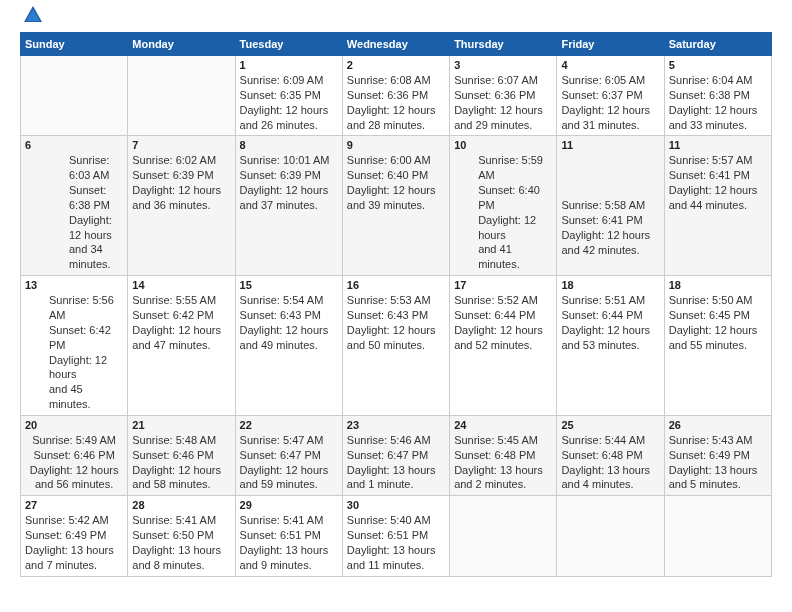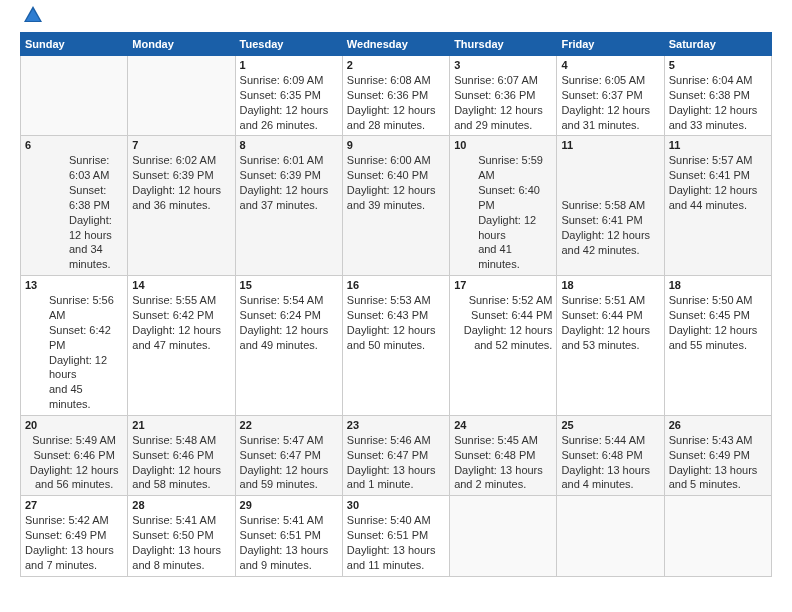--- a/index.html
+++ b/index.html
@@ -187,21 +187,21 @@
           </td>
           <td>
             <span class="day-num">7</span>
             <div class="day-info" style="white-space: pre-line;">Sunrise: 6:02 AM
 Sunset: 6:39 PM
 Daylight: 12 hours
 and 36 minutes.</div>
           </td>
           <td>
             <span class="day-num">8</span>
-            <div class="day-info" style="white-space: pre-line;">Sunrise: 6:01 AM
+            <div class="day-info" style="white-space: pre-line;">Sunrise: 10:01 AM
 Sunset: 6:39 PM
 Daylight: 12 hours
 and 37 minutes.</div>
           </td>
           <td>
             <span class="day-num">9</span>
             <div class="day-info" style="white-space: pre-line;">Sunrise: 6:00 AM
 Sunset: 6:40 PM
 Daylight: 12 hours
 and 39 minutes.</div>
@@ -239,34 +239,34 @@
           <td>
             <span class="day-num">14</span>
             <div class="day-info" style="white-space: pre-line;">Sunrise: 5:55 AM
 Sunset: 6:42 PM
 Daylight: 12 hours
 and 47 minutes.</div>
           </td>
           <td>
             <span class="day-num">15</span>
             <div class="day-info" style="white-space: pre-line;">Sunrise: 5:54 AM
-Sunset: 6:24 PM
+Sunset: 6:43 PM
 Daylight: 12 hours
 and 49 minutes.</div>
           </td>
           <td>
             <span class="day-num">16</span>
             <div class="day-info" style="white-space: pre-line;">Sunrise: 5:53 AM
 Sunset: 6:43 PM
 Daylight: 12 hours
 and 50 minutes.</div>
           </td>
           <td>
             <span class="day-num">17</span>
-            <div class="day-info" style="white-space: pre-line; text-align: right;">Sunrise: 5:52 AM
+            <div class="day-info" style="white-space: pre-line;">Sunrise: 5:52 AM
 Sunset: 6:44 PM
 Daylight: 12 hours
 and 52 minutes.</div>
           </td>
           <td>
             <span class="day-num">18</span>
             <div class="day-info" style="white-space: pre-line;">Sunrise: 5:51 AM
 Sunset: 6:44 PM
 Daylight: 12 hours
 and 53 minutes.</div>

